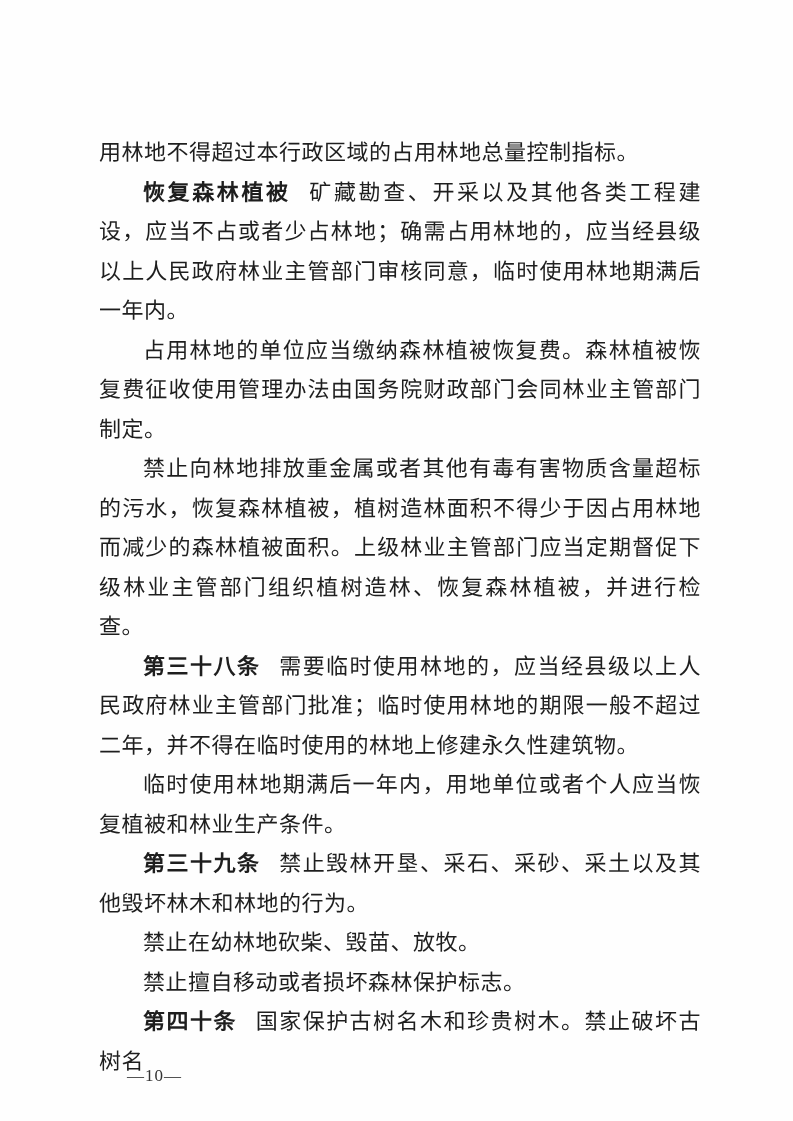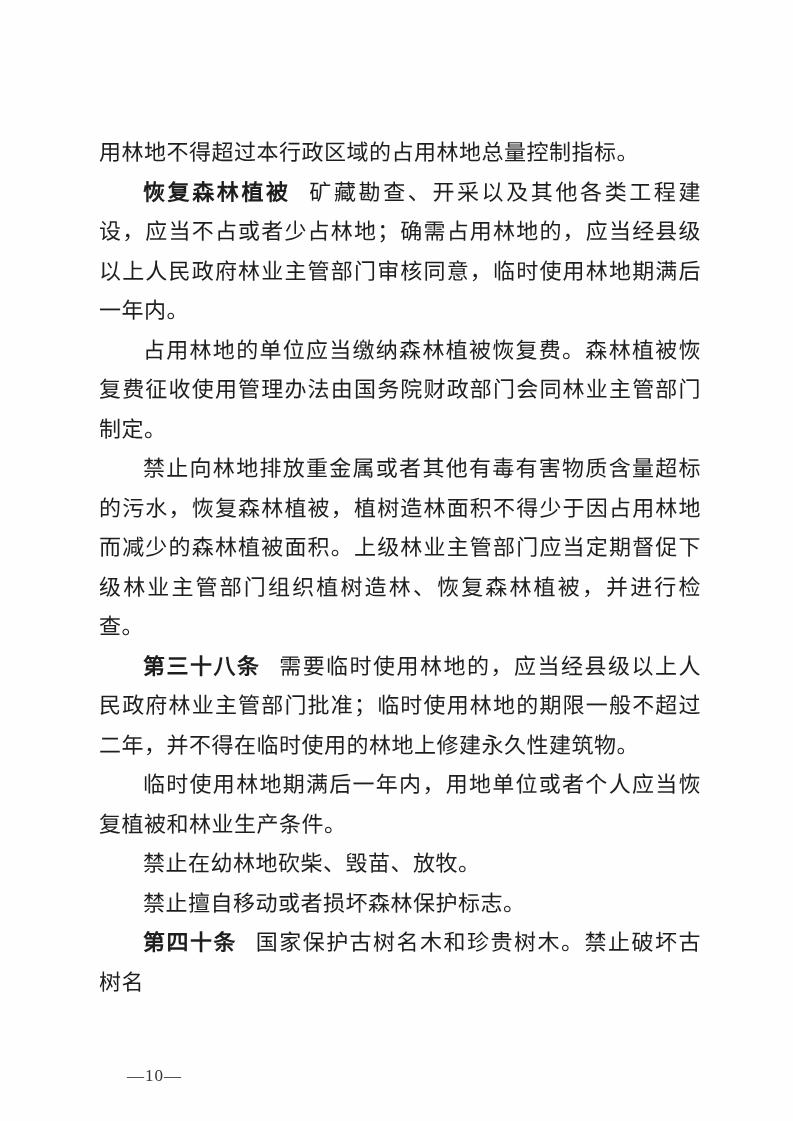--- a/index.html
+++ b/index.html
@@ -51,18 +51,19 @@
 <body>
 
 <div class="page">
   <div class="body-text" id="paragraphs">
       <p class="para"><span>用林地不得超过本行政区域的占用林地总量控制指标。</span></p>
       <p class="para indent"><b class="article-no">恢复森林植被</b><span>矿藏勘查、开采以及其他各类工程建设，应当不占或者少占林地；确需占用林地的，应当经县级以上人民政府林业主管部门审核同意，临时使用林地期满后一年内。</span></p>
       <p class="para indent"><span>占用林地的单位应当缴纳森林植被恢复费。森林植被恢复费征收使用管理办法由国务院财政部门会同林业主管部门制定。</span></p>
       <p class="para indent"><span>禁止向林地排放重金属或者其他有毒有害物质含量超标的污水，恢复森林植被，植树造林面积不得少于因占用林地而减少的森林植被面积。上级林业主管部门应当定期督促下级林业主管部门组织植树造林、恢复森林植被，并进行检查。</span></p>
       <p class="para indent"><b class="article-no">第三十八条</b><span>需要临时使用林地的，应当经县级以上人民政府林业主管部门批准；临时使用林地的期限一般不超过二年，并不得在临时使用的林地上修建永久性建筑物。</span></p>
       <p class="para indent"><span>临时使用林地期满后一年内，用地单位或者个人应当恢复植被和林业生产条件。</span></p>
+      <p class="para indent"><b class="article-no">第三十九条</b><span>禁止毁林开垦、采石、采砂、采土以及其他毁坏林木和林地的行为。</span></p>
       <p class="para indent"><span>禁止在幼林地砍柴、毁苗、放牧。</span></p>
       <p class="para indent"><span>禁止擅自移动或者损坏森林保护标志。</span></p>
       <p class="para indent"><b class="article-no">第四十条</b><span>国家保护古树名木和珍贵树木。禁止破坏古树名</span></p>
     </div>
   <div class="page-number">—10—</div>
 </div>
 
 </body></html>

